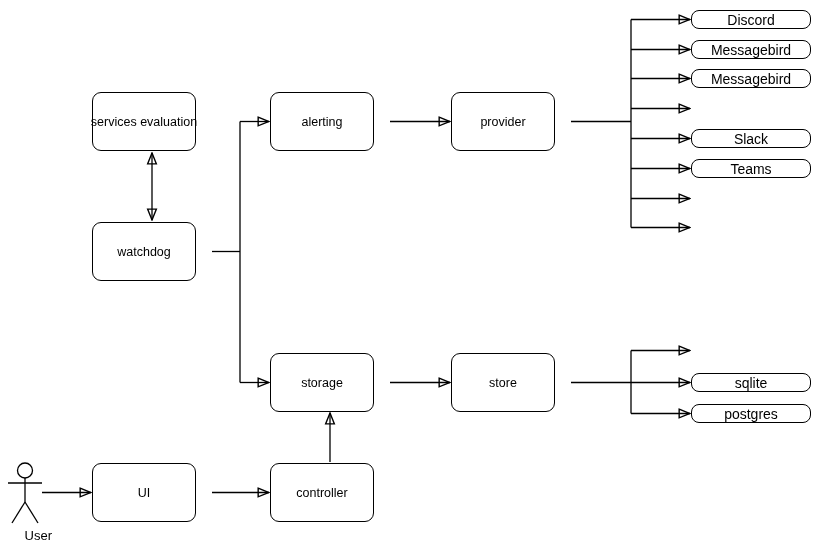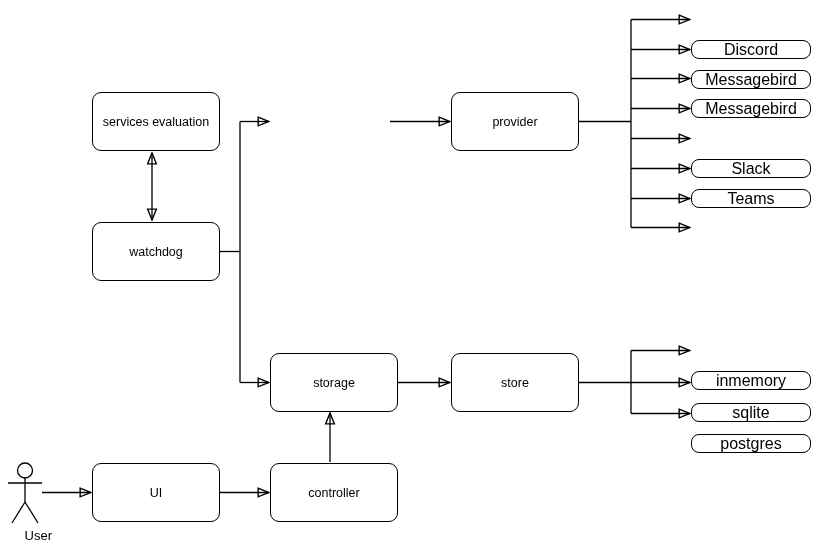--- a/index.html
+++ b/index.html
@@ -27,31 +27,30 @@
     box-sizing: border-box;
     background: #ffffff;
     border: 1px solid #000000;
     display: flex;
     align-items: center;
     justify-content: center;
     text-align: center;
     white-space: nowrap;
   }
   .big {
-    width: 128px;
+    width: 104px;
     height: 59px;
     border-radius: 9px;
     font-size: 12.5px;
   }
   .leaf {
     width: 120px;
     height: 19px;
     border-radius: 8px;
-    font-size: 16px;
-    margin-top: 30px;
+    font-size: 14px;
   }
   .actor-label {
     position: absolute;
     left: 0;
     top: 528px;
     width: 52px;
     text-align: right;
     font-size: 13px;
   }
 </style>
@@ -110,36 +109,36 @@
       <path d="M8 483 L42 483"></path>
       <path d="M25 502 L12 523"></path>
       <path d="M25 502 L38 523"></path>
     </g>
   </svg>
 
   <div class="node big" style="left:92px; top:92px">services evaluation</div>
 
   <div class="node big" style="left:92px; top:222px">watchdog</div>
 
+  <div class="node big" style="left:270px; top:92px">alerting</div>
 
   <div class="node big" style="left:451px; top:92px">provider</div>
 
   <div class="node big" style="left:270px; top:353px">storage</div>
 
   <div class="node big" style="left:92px; top:463px">UI</div>
 
   <div class="node big" style="left:451px; top:353px">store</div>
 
   <div class="node big" style="left:270px; top:463px">controller</div>
 
   <div class="node leaf" style="left:691px; top:10px">Discord</div>
   <div class="node leaf" style="left:691px; top:40px">Messagebird</div>
   <div class="node leaf" style="left:691px; top:69px">Messagebird</div>
   <div class="node leaf" style="left:691px; top:129px">Slack</div>
   <div class="node leaf" style="left:691px; top:159px">Teams</div>
 
-  <div class="node leaf" style="left:691px; top:341px">inmemory</div>
   <div class="node leaf" style="left:691px; top:373px">sqlite</div>
   <div class="node leaf" style="left:691px; top:404px">postgres</div>
 
   <div class="actor-label">User</div>
 
 </div>
 
 </body></html>

